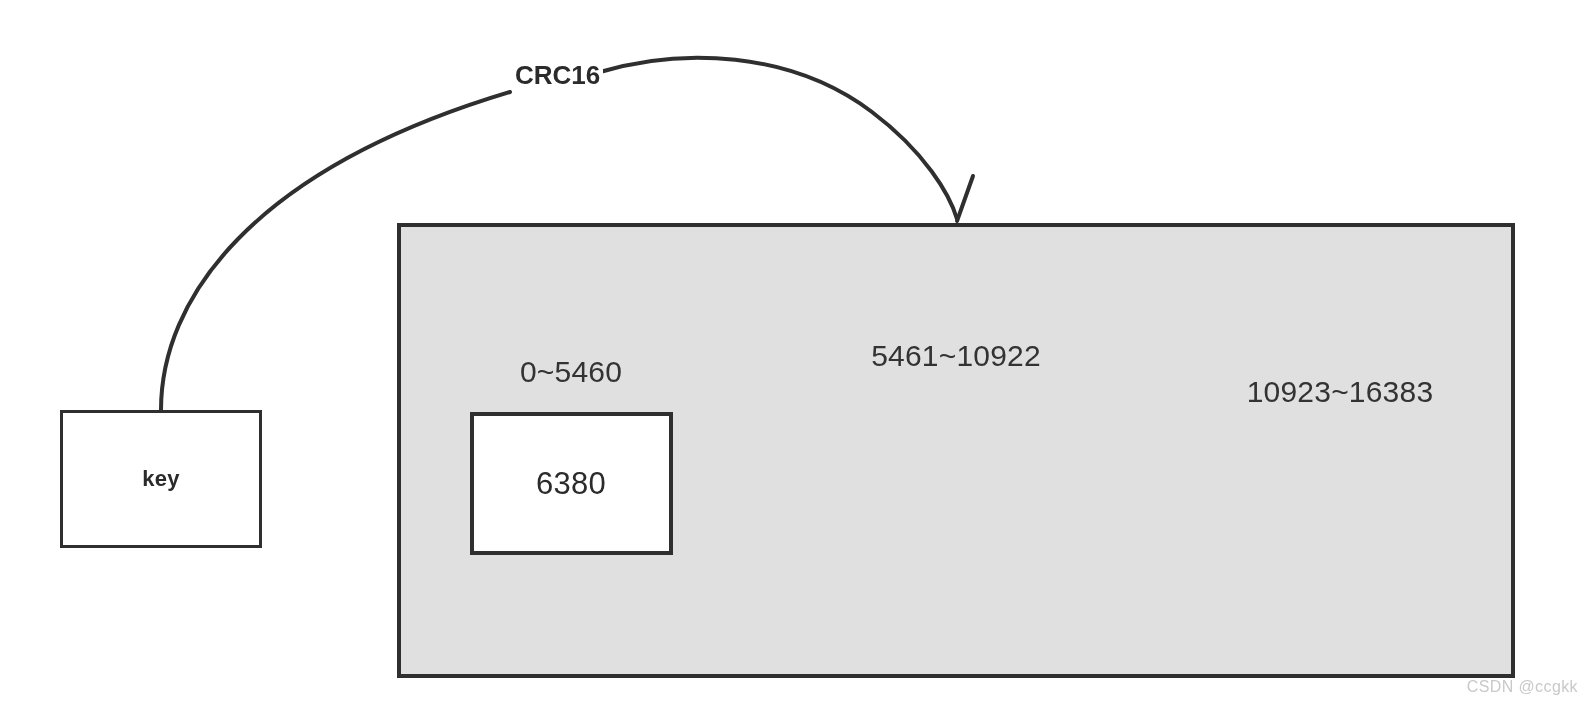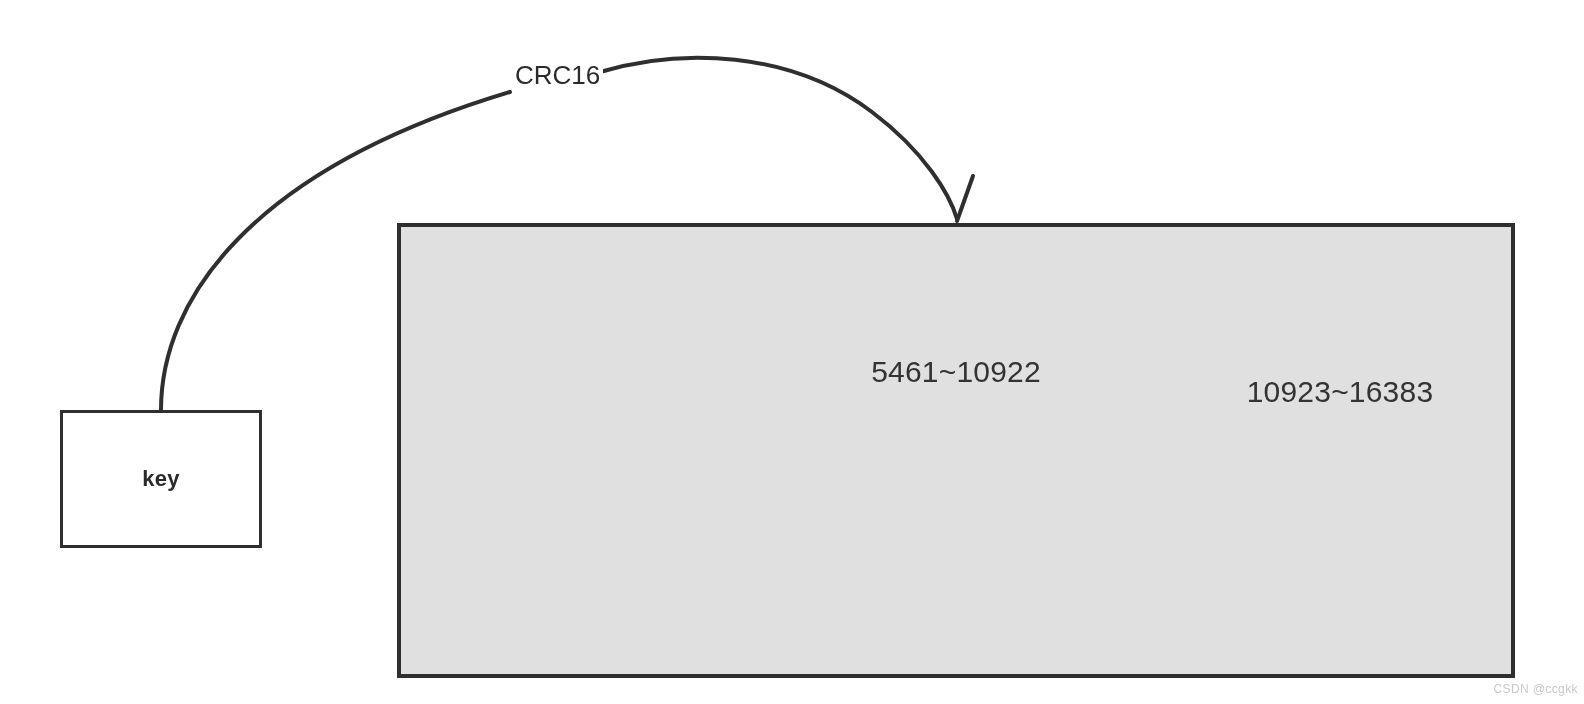--- a/index.html
+++ b/index.html
@@ -80,21 +80,21 @@
     justify-content: center;
   }
   .node-port {
     font-size: 31px;
     color: #2b2b2b;
     letter-spacing: 0.3px;
   }
 
   
   #node-0 { left: 441px;  top: 356px; }
-  #node-1 { left: 826px;  top: 356px; }
+  #node-1 { left: 826px;  top: 340px; }
   #node-2 { left: 1210px; top: 376px; }
 
   
   #arrow-layer {
     position: absolute;
     left: 0;
     top: 0;
     width: 1584px;
     height: 704px;
     pointer-events: none;
@@ -104,44 +104,51 @@
   .edge-label {
     position: absolute;
     left: 512px;
     top: 60px;
     font-size: 26px;
     color: #2b2b2b;
     background: #ffffff;
     padding: 0 3px;
     white-space: nowrap;
     line-height: 30px;
+    font-weight: bold;
   }
 
   
   .watermark {
     position: absolute;
     right: 6px;
     bottom: 8px;
-    font-size: 12px;
+    font-size: 16px;
     color: #c9c9c9;
     letter-spacing: 0.4px;
     white-space: nowrap;
   }
 </style>
 </head>
 <body>
 
 <div id="canvas">
 
   <div class="cluster-box"></div>
 
   <div class="key-box">
     <span class="key-box-label">key</span>
   </div>
 
+  <div class="node" id="node-0">
+    <div class="node-range">0~5460</div>
+    <div class="node-box">
+      <span class="node-port">6380</span>
+    </div>
+  </div>
 
   <div class="node" id="node-1">
     <div class="node-range">5461~10922</div>
   </div>
 
   <div class="node" id="node-2">
     <div class="node-range">10923~16383</div>
   </div>
 
   <svg id="arrow-layer" viewBox="0 0 1584 704">

